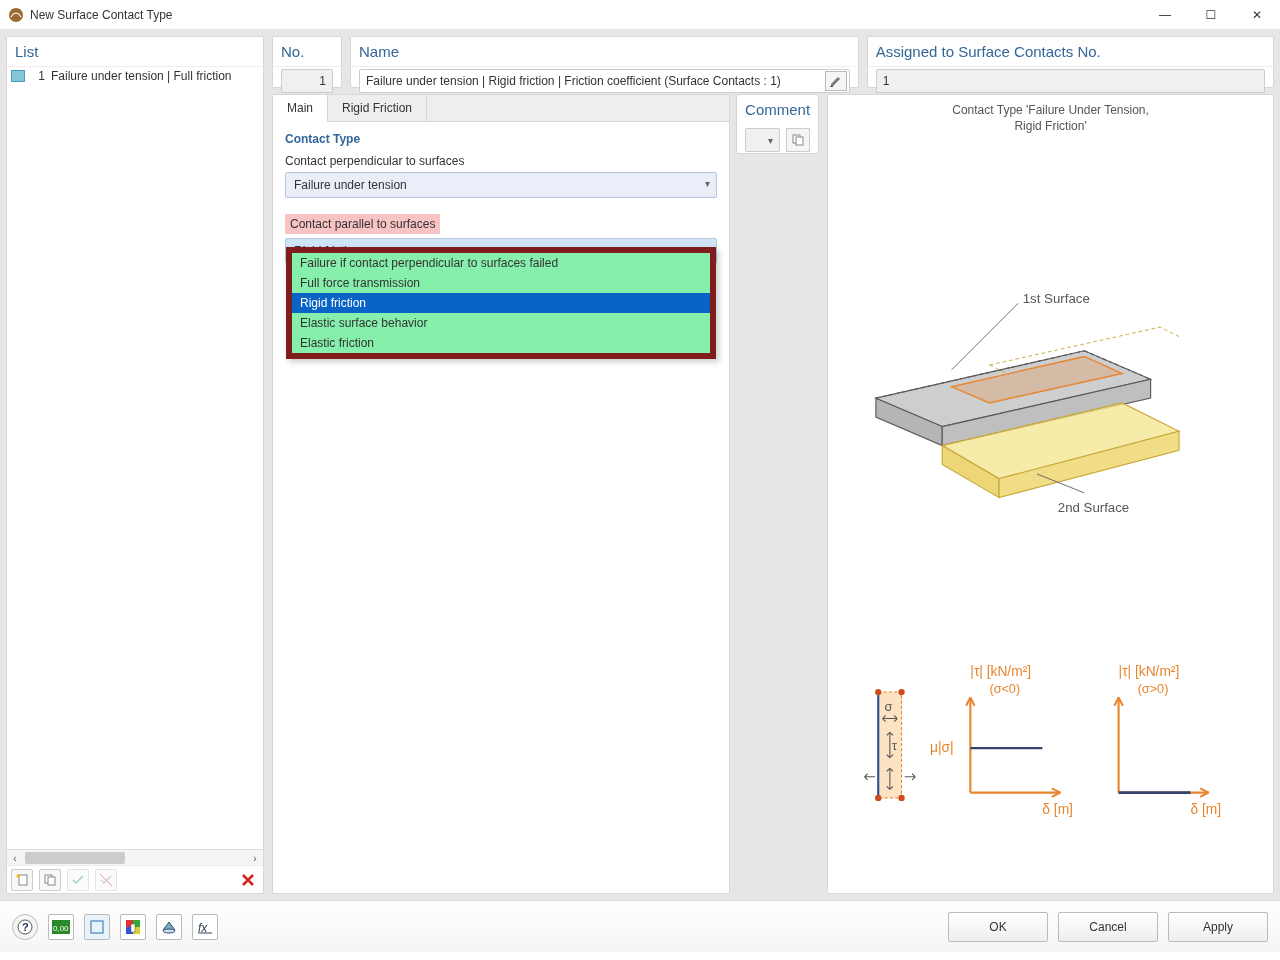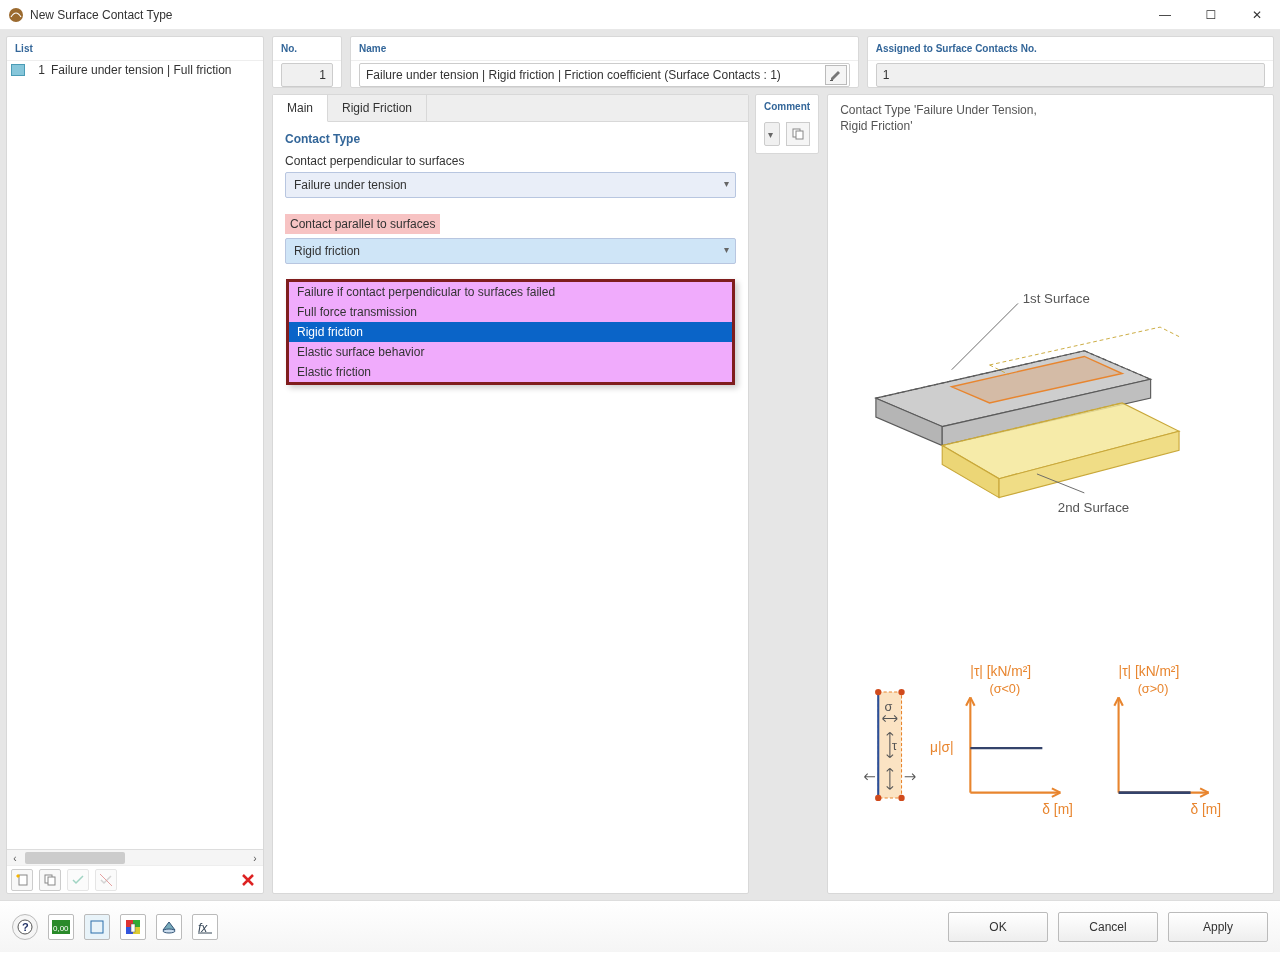--- a/index.html
+++ b/index.html
@@ -43,23 +43,23 @@
     border-radius: 2px;
   }
   .list-panel {
     width: 258px;
     display: flex;
     flex-direction: column;
     position: relative;
   }
   .panel-header {
     color: #336699;
-    font-weight: 700;
+    font-weight: 400;
     padding: 6px 8px;
-    font-size: 10px;
+    font-size: 15px;
     border-bottom: 1px solid #eee;
   }
   .list-body { flex: 1; overflow: hidden; }
   .list-row {
     display: flex;
     align-items: center;
     font-size: 12px;
     padding: 2px 4px;
     white-space: nowrap;
   }
@@ -147,22 +147,22 @@
   .dropdown .chev {
     position:absolute; right:6px; top:5px; color:#666; font-size:10px;
   }
   .highlight-label {
     background:#f7c3c3; display:inline-block; padding:3px 5px; margin-top:16px;
   }
   .dropdown.open {
     background:#cfe5f7;
   }
   .dropdown-list {
-    position:absolute; left:0; right:0; top:40px;
-    background:#f0abfc; border:3px solid #7f1d1d; box-shadow:3px 3px 6px rgba(0,0,0,.2);
+    position:absolute; left:0; right:0; top:8px;
+    background:#86efac; border:6px solid #7f1d1d; box-shadow:3px 3px 6px rgba(0,0,0,.2);
     z-index:10;
   }
   .dropdown-list .opt {
     padding:3px 8px; font-size:12px;
   }
   .dropdown-list .opt.selected {
     background:#0a64c8; color:#fff;
   }
   .comment-panel {
     height:60px;
@@ -175,20 +175,21 @@
     display:flex; align-items:center; padding:0 6px; position:relative;
   }
   .combo .chev { position:absolute; right:6px; color:#666; font-size:10px;}
   .small-btn {
     width:24px; height:24px; border:1px solid #ccc; background:#f5f5f5;
     display:flex; align-items:center; justify-content:center;
   }
   .illus-panel {
     flex:1; border:1px solid #d8d8d8; background:#fff; border-radius:2px; padding:8px 12px;
     position:relative;
+    text-align:center;
   }
   .illus-title { color:#555; font-size:12px; line-height:1.3;}
   .illus-svg { position:absolute; top:180px; left:10px; right:10px; height:360px;}
   .illus-svg2 { position:absolute; top:560px; left:10px; right:10px; height:180px;}
 
   .footer {
     height:52px; border-top:1px solid #ddd;
     display:flex; align-items:center; padding:0 12px;
     background: linear-gradient(#fff,#f5f5f5);
   }

